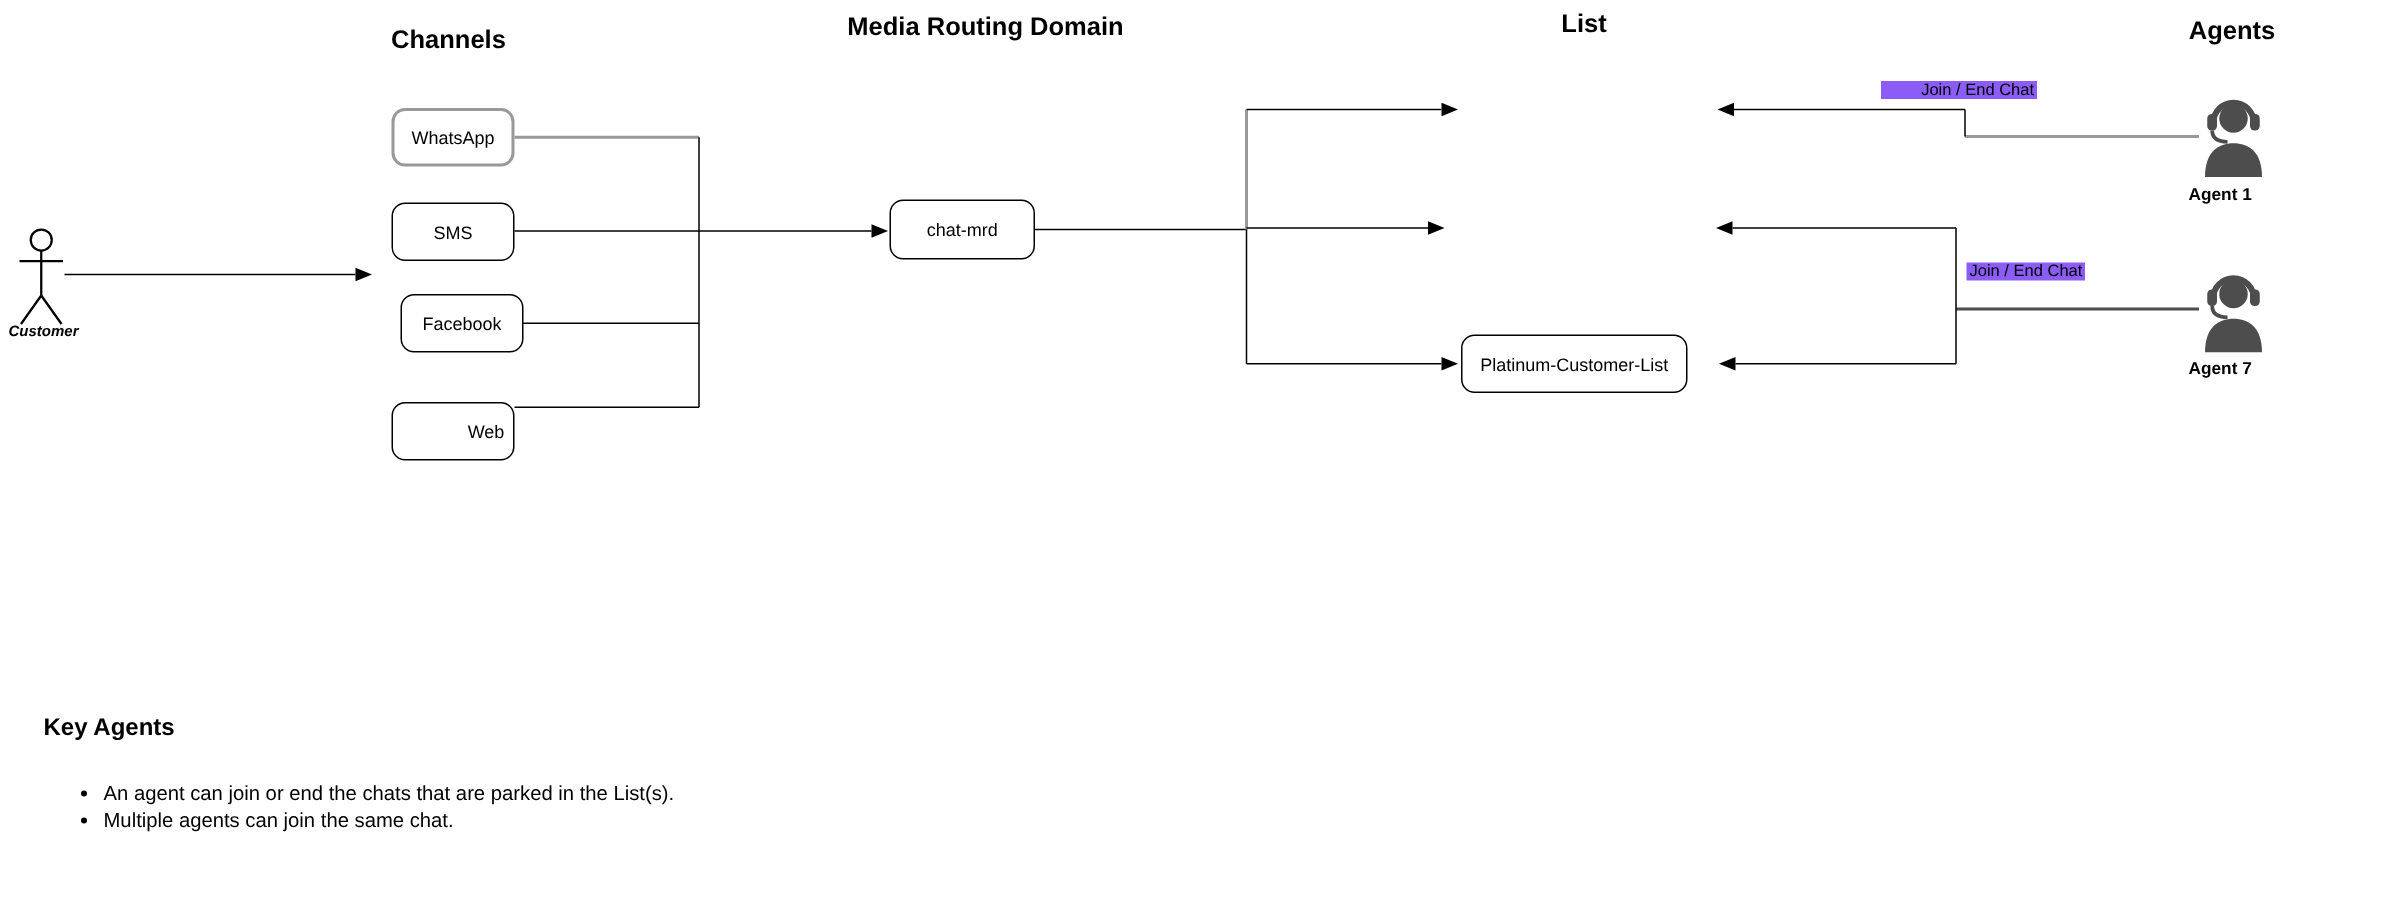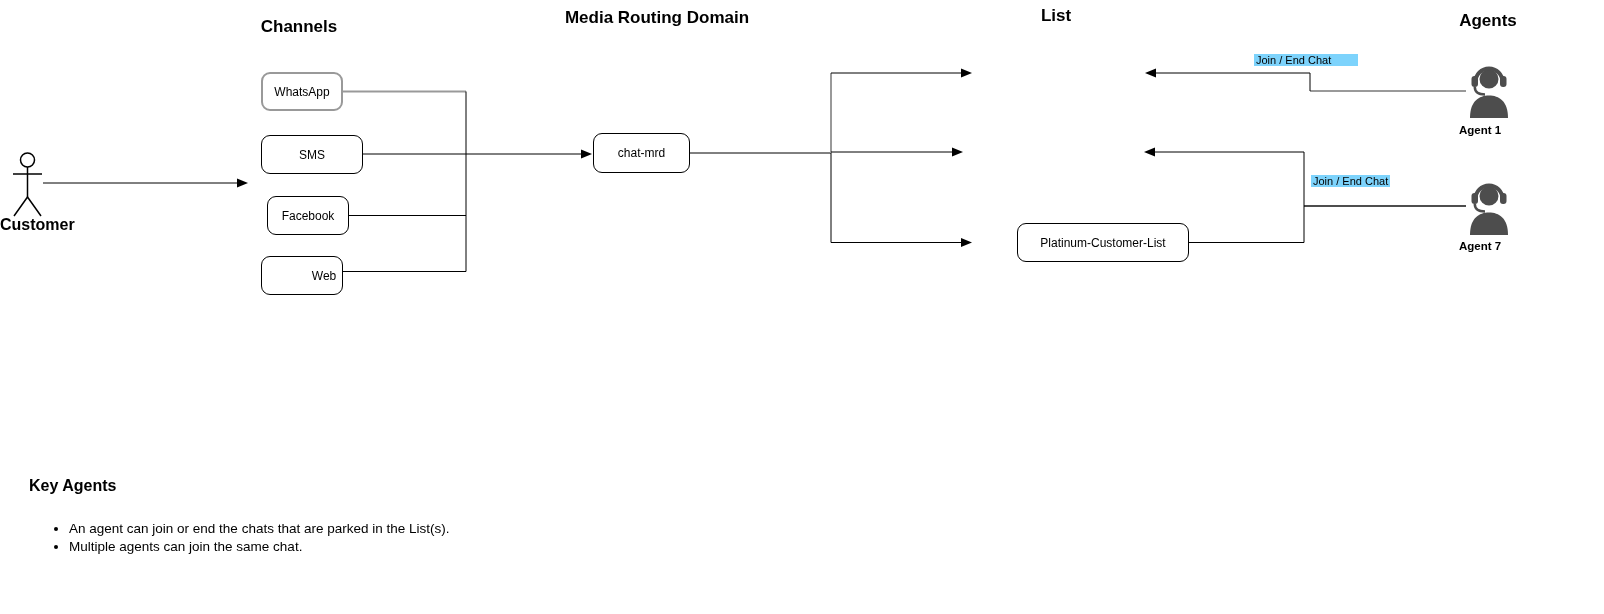--- a/index.html
+++ b/index.html
@@ -34,38 +34,39 @@
   .sec-title {
     position: absolute;
     font-weight: bold;
     font-size: 17px;
     text-align: center;
     white-space: nowrap;
   }
   .edge-label {
     position: absolute;
     font-size: 11px;
-    background: #7dd3fc;
+    background: #8b5cf6;
     padding: 0 2px;
     white-space: nowrap;
-    text-align: left;
+    text-align: right;
   }
   .agent-label {
     position: absolute;
     font-weight: bold;
     font-size: 11.5px;
     text-align: left;
     white-space: nowrap;
   }
   .customer-label {
     position: absolute;
     font-weight: bold;
-    font-size: 16px;
+    font-size: 10px;
     text-align: center;
     white-space: nowrap;
+    font-style: italic;
   }
   .agent-icon { position: absolute; width: 48px; height: 55px; }
   .kp-title { position: absolute; font-weight: bold; font-size: 16px; }
   .kp-list {
     position: absolute;
     margin: 0;
     padding-left: 20px;
     font-size: 13.5px;
     line-height: 18px;
   }
@@ -133,27 +134,27 @@
     <path d="M19.5 51 L6 70 M19.5 51 L33 70" fill="none" stroke="#000" stroke-width="1.5"></path>
   </svg>
   <div class="customer-label" style="left:0px; top:216px; width:58px;">Customer</div>
 
   <div class="sec-title" style="left:256px; top:17px; width:86px;">Channels</div>
   <div class="sec-title" style="left:562px; top:8px; width:190px;">Media Routing Domain</div>
   <div class="sec-title" style="left:1006px; top:6px; width:100px;">List</div>
   <div class="sec-title" style="left:1448px; top:11px; width:80px;">Agents</div>
 
   <div class="node selected" style="left:261px; top:72px; width:82px; height:39px;">WhatsApp</div>
-  <div class="node" style="left:261px; top:135px; width:102px; height:39px;">SMS</div>
+  <div class="node" style="left:261px; top:135px; width:82px; height:39px;">SMS</div>
   <div class="node" style="left:267px; top:196px; width:82px; height:39px;">Facebook</div>
-  <div class="node" style="left:261px; top:256px; width:82px; height:39px;padding-left:44px;">Web</div>
+  <div class="node" style="left:261px; top:268px; width:82px; height:39px;padding-left:44px;">Web</div>
 
   <div class="node" style="left:593px; top:133px; width:97px; height:40px;">chat-mrd</div>
 
-  <div class="node" style="left:974px; top:223px; width:172px; height:39px;margin-left:43px;">Platinum-Customer-List</div>
+  <div class="node" style="left:974px; top:223px; width:151px; height:39px;">Platinum-Customer-List</div>
 
   <div class="edge-label" style="left:1254px; top:54px; width:100px;">Join / End Chat</div>
   <div class="edge-label" style="left:1311px; top:175px;">Join / End Chat</div>
 
   <svg class="agent-icon" style="left:1465px; top:63px;" viewBox="0 0 48 55">
     <circle cx="24" cy="16" r="9.5" fill="#4d4d4d"></circle>
     <path d="M10.5 19 A13.5 13.5 0 0 1 37.5 19" fill="none" stroke="#4d4d4d" stroke-width="4"></path>
     <rect x="6.5" y="13" width="6.5" height="11" rx="3" fill="#4d4d4d"></rect>
     <rect x="35" y="13" width="6.5" height="11" rx="3" fill="#4d4d4d"></rect>
     <path d="M9.8 24 Q9.8 31.5 20 31.5" fill="none" stroke="#4d4d4d" stroke-width="2.5"></path>

